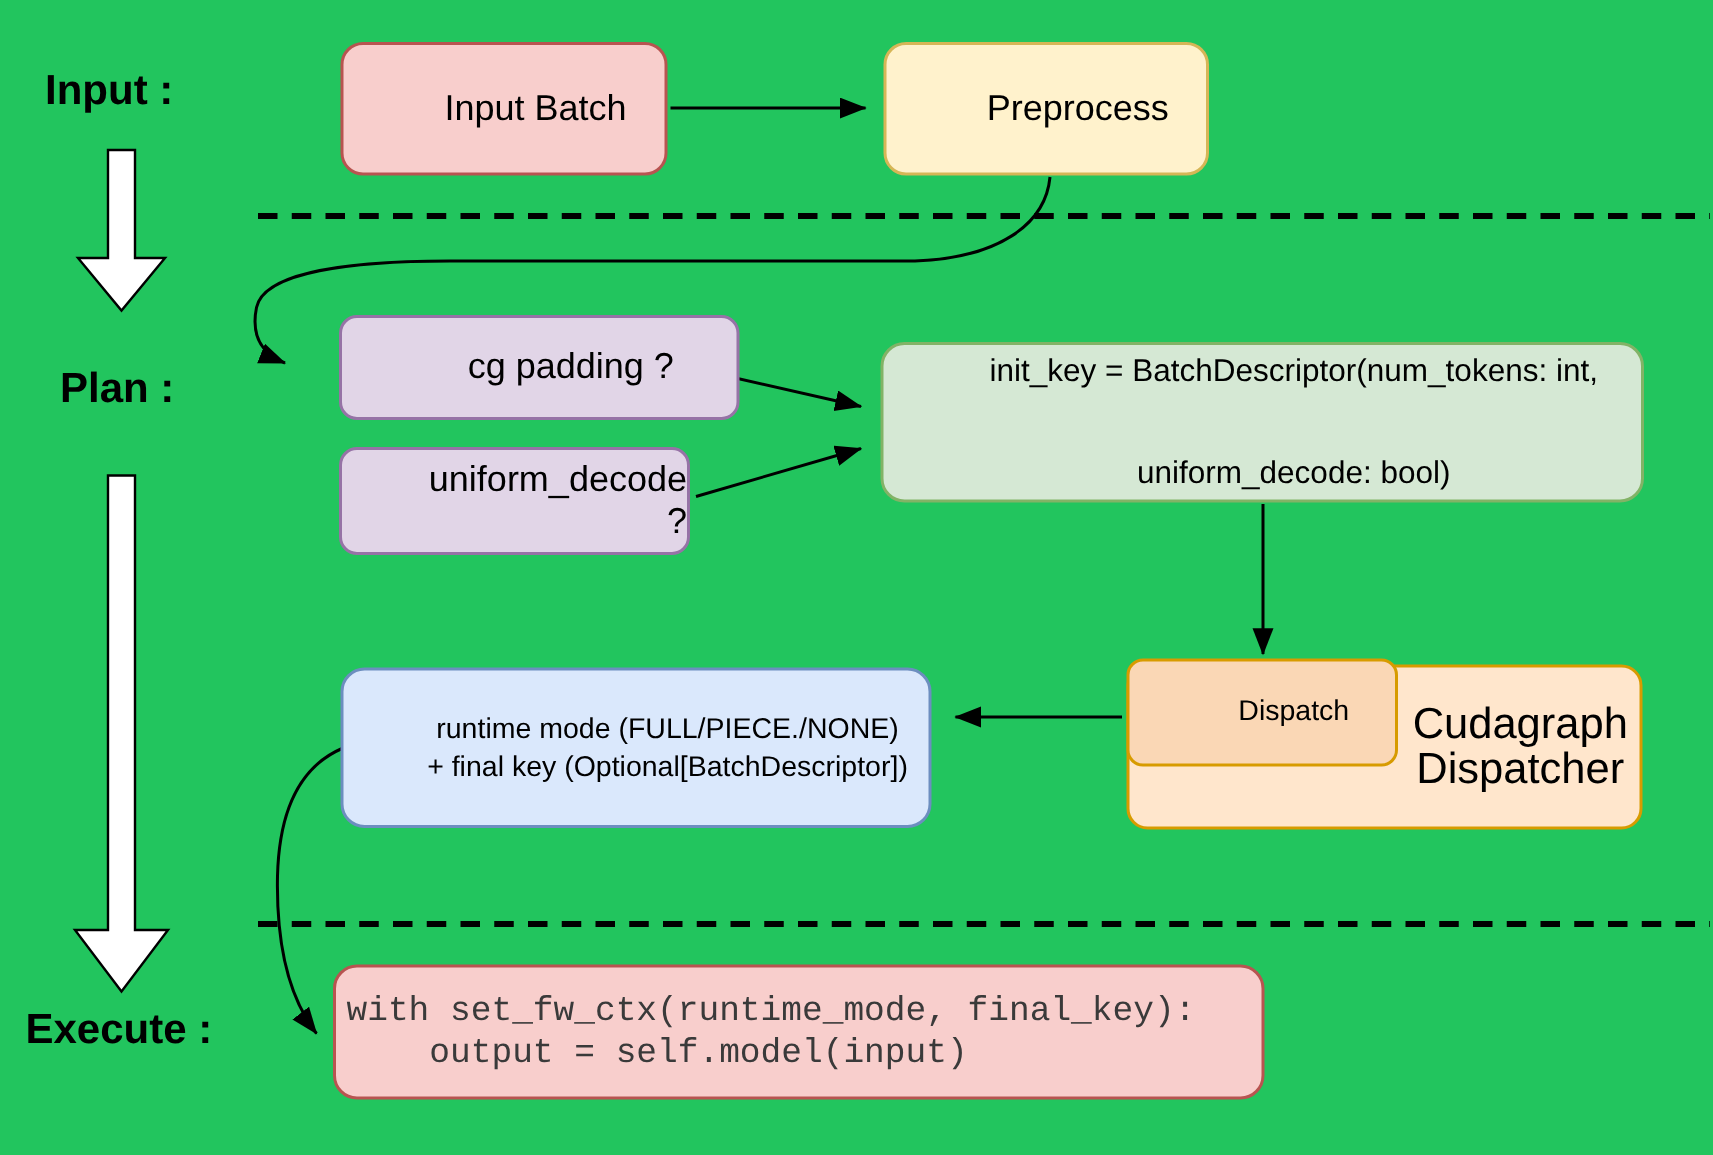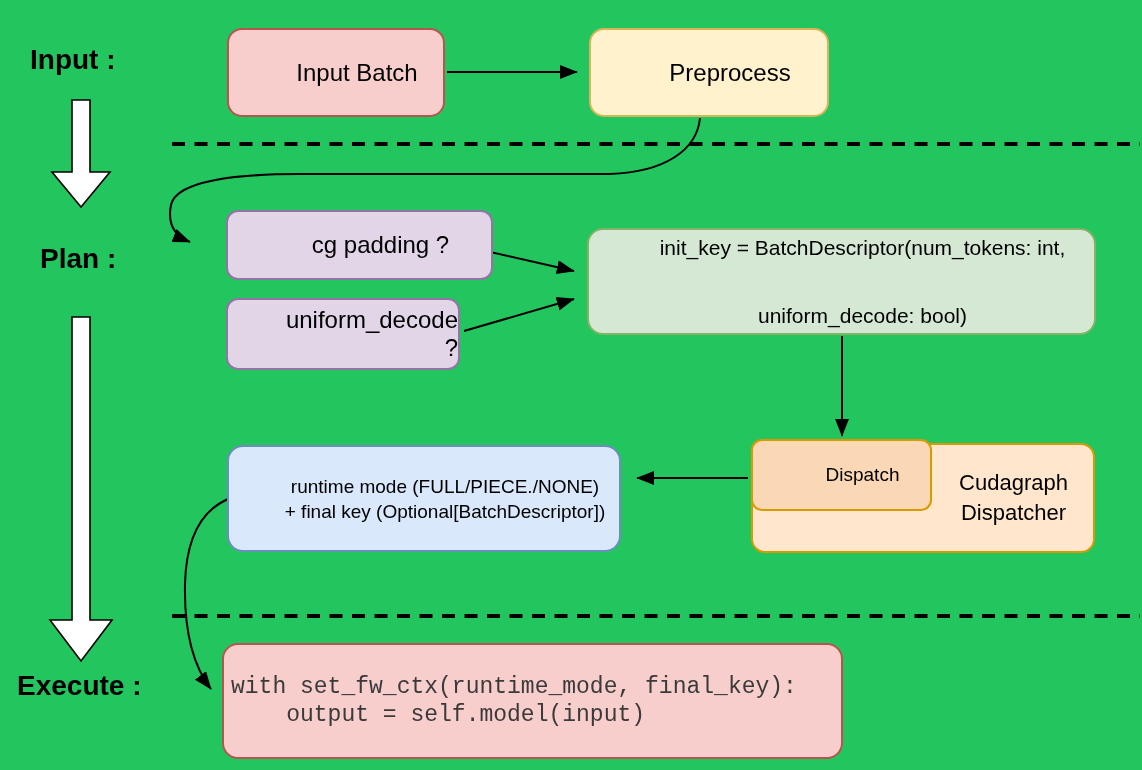--- a/index.html
+++ b/index.html
@@ -42,34 +42,34 @@
   .node span { display: block; }
   .red    { background: #F8CECC; border-color: #B85450; }
   .yellow { background: #FFF2CC; border-color: #D6B656; }
   .purple { background: #E1D5E7; border-color: #9673A6; }
   .green  { background: #D5E8D4; border-color: #82B366; gap: 40px; }
   .orange-light { background: #FFE6CC; border-color: #D79B00; }
   .orange-dark  { background: #FAD7B5; border-color: #D79B00; }
   .blue   { background: #DAE8FC; border-color: #6C8EBF; }
 
   .n-input-batch    { left: 227px; top: 28px;  width: 218px; height: 89px;  font-size: 24px; border-radius: 15px; }
-  .n-preprocess     { left: 589px; top: 28px;  width: 240px; height: 89px;  font-size: 24px; border-radius: 15px; }
+  .n-preprocess     { left: 589px; top: 28px;  width: 217px; height: 89px;  font-size: 24px; border-radius: 15px; }
   .n-cg-padding     { left: 226px; top: 210px; width: 267px; height: 70px;  font-size: 24px; border-radius: 12px; }
   .n-uniform-decode { left: 226px; top: 298px; width: 234px; height: 72px;  font-size: 24px; border-radius: 12px; }
   .n-init-key       { left: 587px; top: 228px; width: 509px; height: 107px; font-size: 21px; line-height: 28px; border-radius: 16px; }
   .n-cudagraph      { left: 751px; top: 443px; width: 344px; height: 110px; border-radius: 14px; }
   .n-dispatch       { left: 751px; top: 439px; width: 181px; height: 72px;  font-size: 19px; border-radius: 11px; z-index: 3; }
   .cudagraph-label  {
     position: absolute; left: 932px; top: 443px; width: 163px; height: 110px;
     display: flex; flex-direction: column; justify-content: center;
-    font-size: 22px; line-height: 30px; text-align: center; z-index: 3;
+    font-size: 29px; line-height: 30px; text-align: center; z-index: 3;
   }
   .n-runtime        { left: 227px; top: 445px; width: 394px; height: 107px; font-size: 19px; line-height: 25px; border-radius: 16px; }
   .n-code {
-    left: 222px; top: 643px; width: 621px; height: 116px;
+    left: 222px; top: 643px; width: 621px; height: 90px;
     border-radius: 16px;
     align-items: flex-start;
     padding-left: 7px;
     font-family: "Liberation Mono", monospace;
     font-size: 23px;
     line-height: 28px;
     color: #3a3a3a;
     text-align: left;
   }
   .code-line { white-space: pre; }

